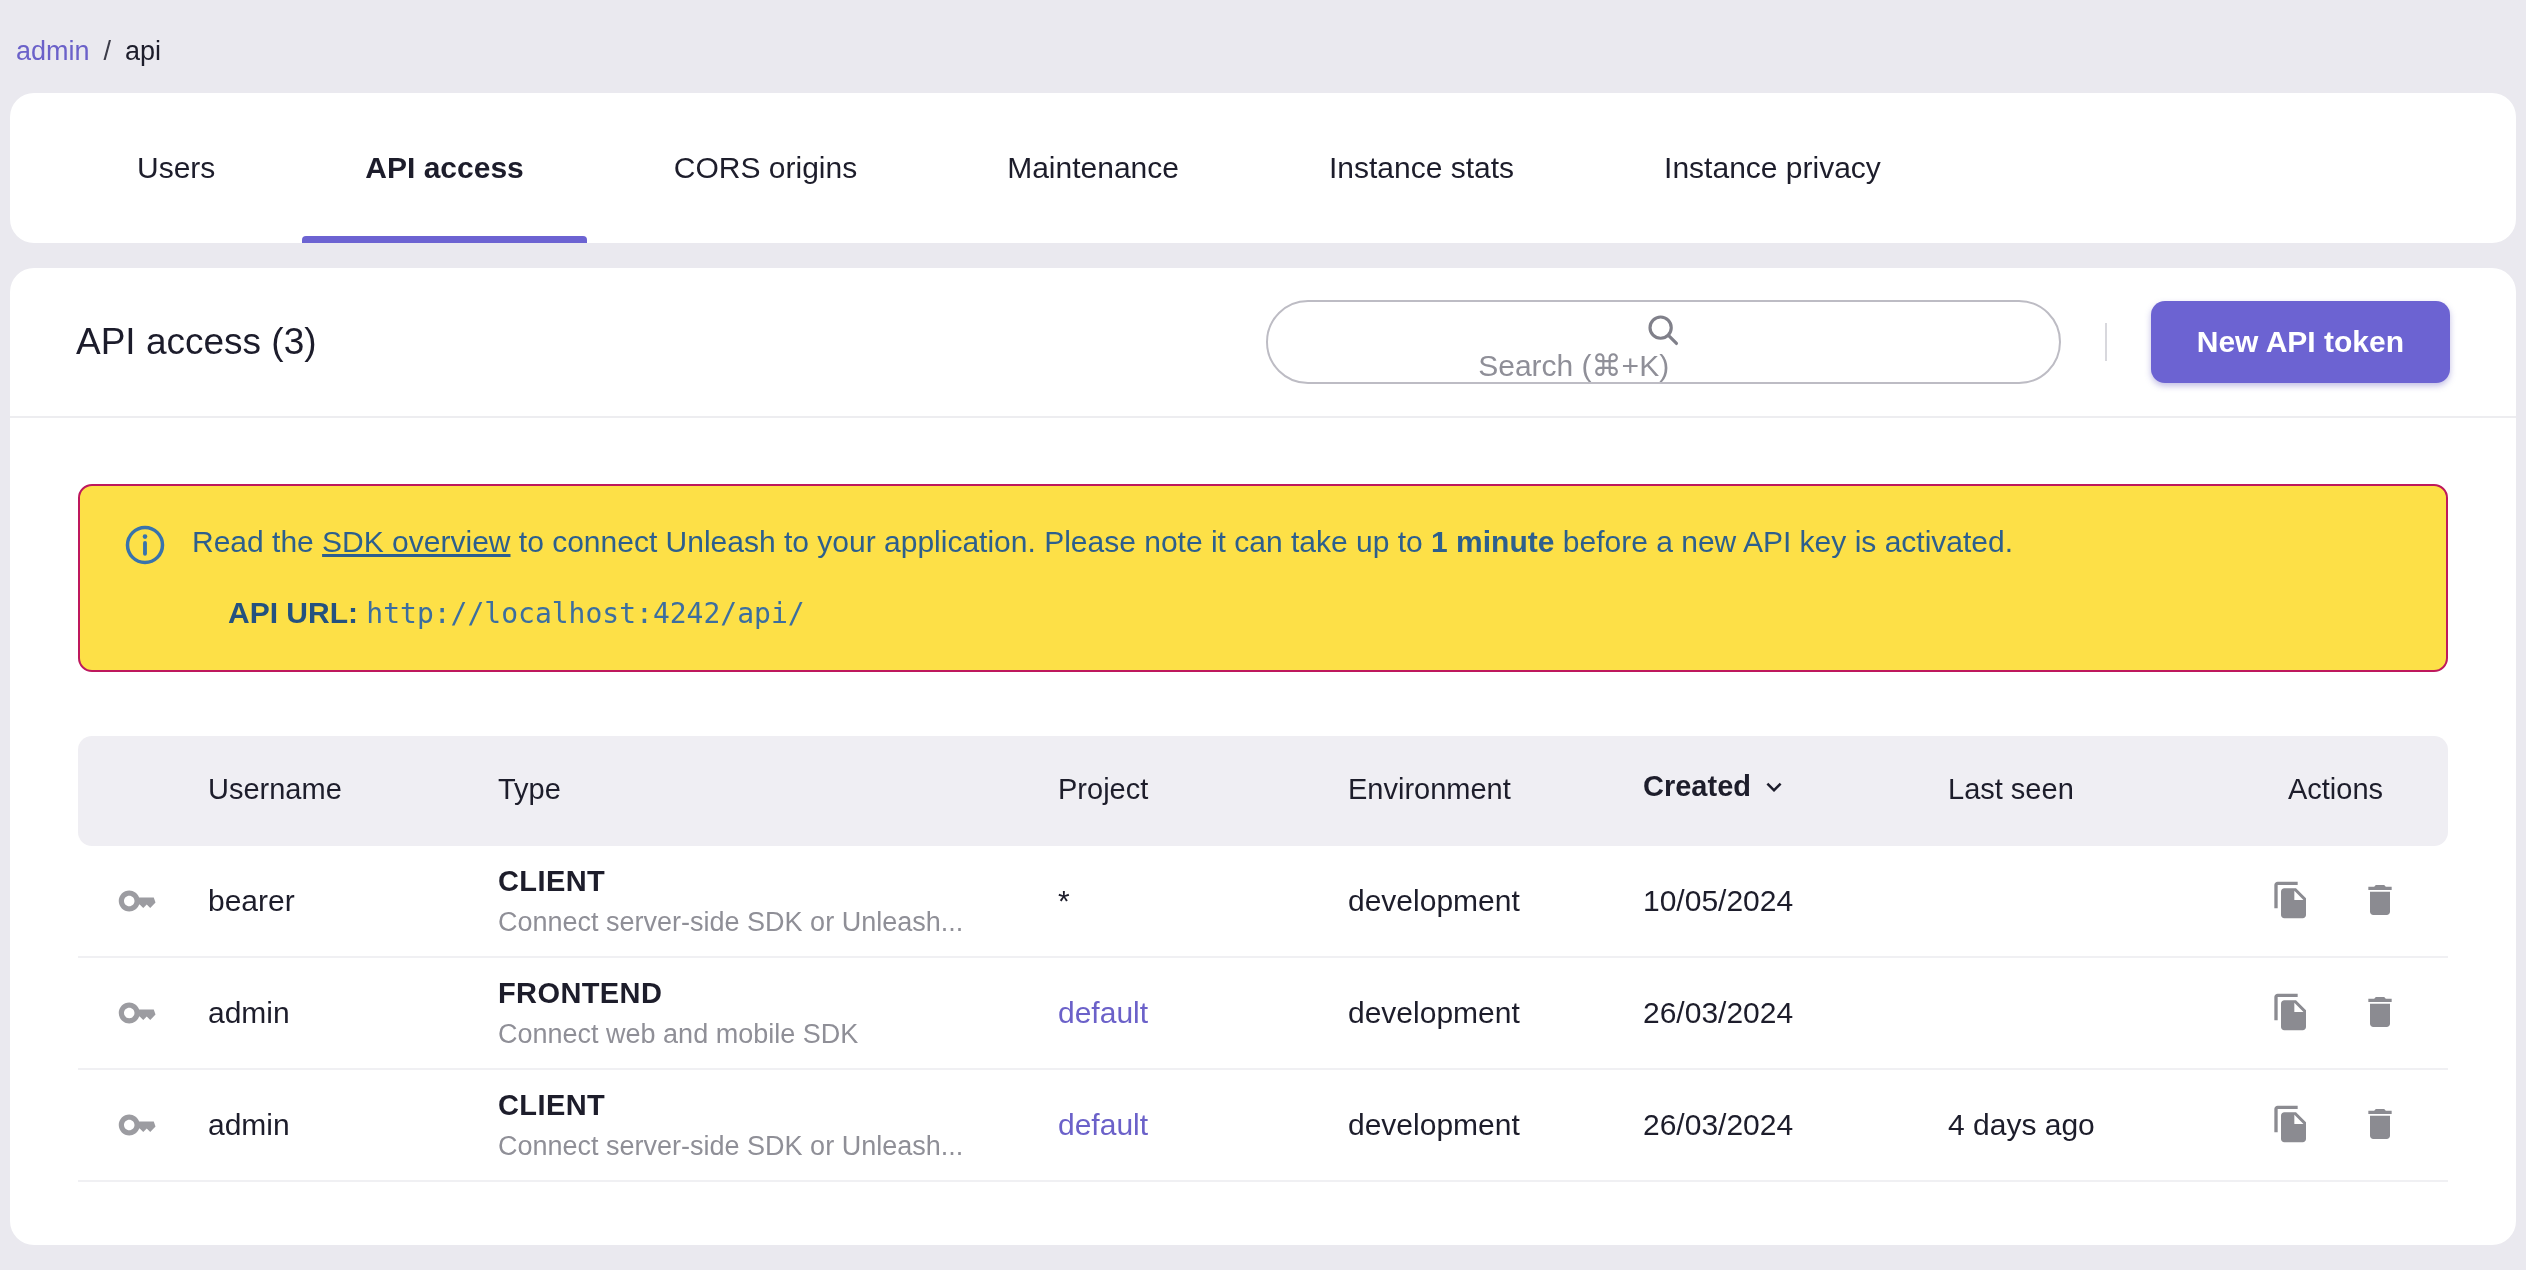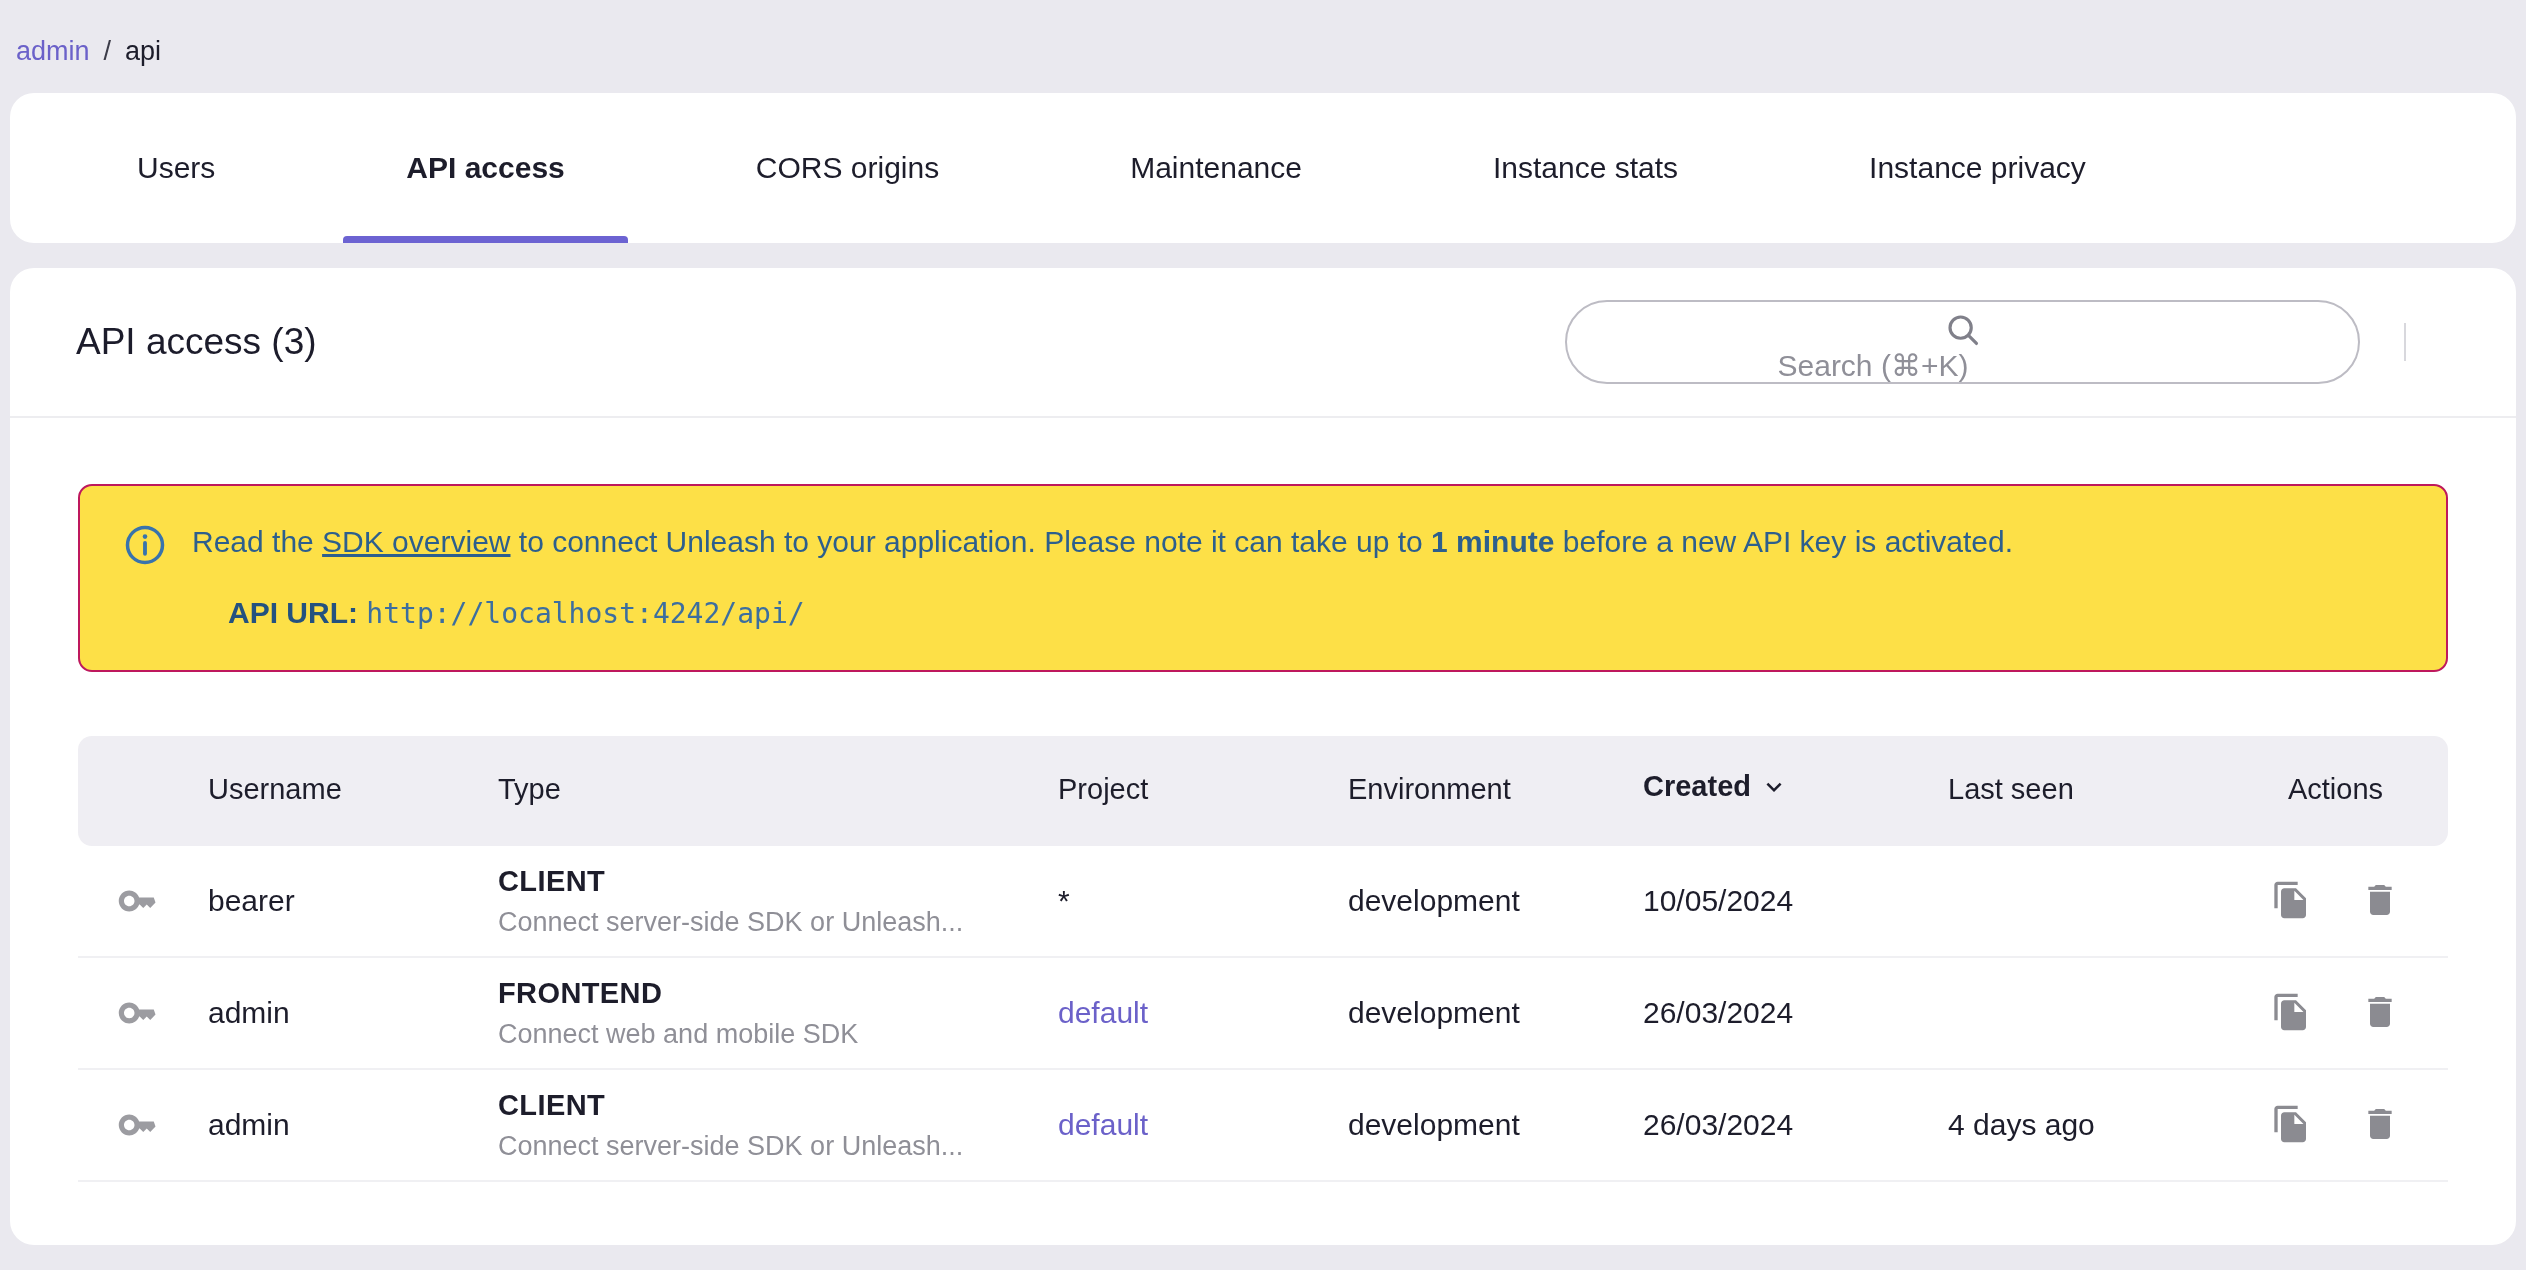--- a/index.html
+++ b/index.html
@@ -10,21 +10,21 @@
     color:#1d1d2b;
     overflow:hidden;
   }
   
   .breadcrumb { padding:36px 0 0 16px; font-size:27px; display:flex; gap:14px; align-items:center; }
   .breadcrumb .crumb-link { color:#6b61c9; text-decoration:none; cursor:pointer; }
   .breadcrumb .sep { color:#3c3c49; }
   .breadcrumb .crumb-current { color:#1d1d2b; }
 
   
-  .card { background:#fff; border-radius:24px; margin:0 10px;gap:41px; }
+  .card { background:#fff; border-radius:24px; margin:0 10px; }
   .tabs-card { margin-top:26px; height:150px; display:flex; align-items:stretch; padding-left:52px; }
   .tab { position:relative; display:flex; align-items:center; padding:0 75px; font-size:30px; color:#1d1d2b; cursor:pointer; }
   .tab.active .tab-label { font-weight:700; }
   .tab-underline { display:none; }
   .tab.active .tab-underline {
     display:block; position:absolute; left:12px; right:12px; bottom:0; height:7px;
     background:#6c63d2; border-radius:4px 4px 0 0;
   }
 
   
@@ -130,20 +130,21 @@
     <h1 class="page-title">API access (3)</h1>
     <div class="spacer"></div>
     <div class="search-box">
       <svg viewBox="0 0 24 24" fill="none">
         <circle cx="10.5" cy="10.5" r="6.7" stroke="currentColor" stroke-width="2"></circle>
         <line x1="15.6" y1="15.6" x2="20.5" y2="20.5" stroke="currentColor" stroke-width="2" stroke-linecap="round"></line>
       </svg>
       <input type="text" placeholder="Search (⌘+K)" style="">
     </div>
     <div class="vdivider"></div>
+    <button class="primary-btn">New API token</button>
   </div>
 
   <div class="info-alert">
     <div class="info-line1">
       <svg viewBox="0 0 24 24" fill="none">
         <circle cx="12" cy="12" r="10" stroke="currentColor" stroke-width="2"></circle>
         <line x1="12" y1="10.8" x2="12" y2="17" stroke="currentColor" stroke-width="2.2" stroke-linecap="round"></line>
         <circle cx="12" cy="7.2" r="1.3" fill="currentColor"></circle>
       </svg>
       <div>

